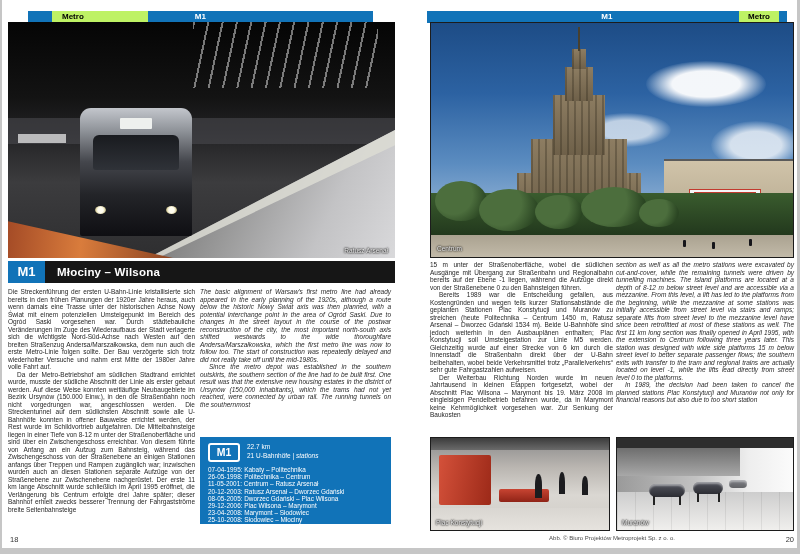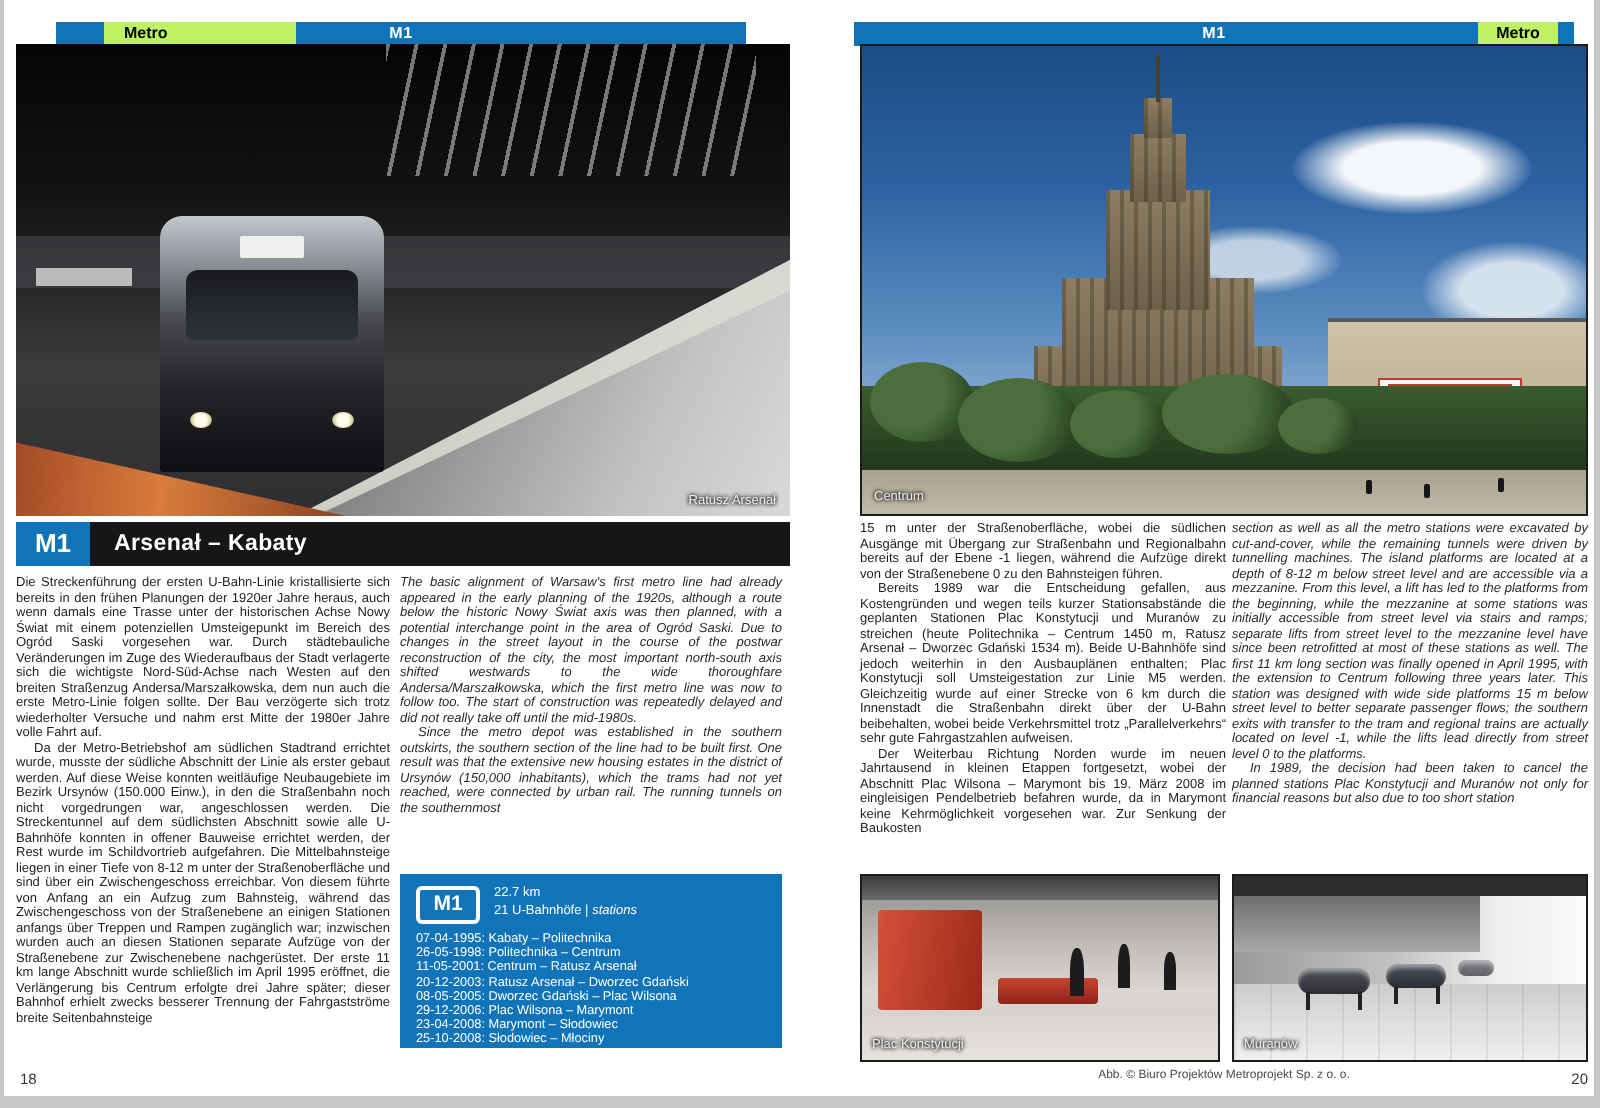--- a/index.html
+++ b/index.html
@@ -92,21 +92,21 @@
       <div class="dest"></div>
       <div class="wind"></div>
       <div class="hl" style="left:15px;"></div>
       <div class="hl" style="left:86px;"></div>
     </div>
     <div class="cap" style="right:7px;bottom:4px;">Ratusz Arsenał</div>
   </div>
 
   <div class="titlebar">
     <div class="badge">M1</div>
-    <div class="ttl">Arsenał – Kabaty</div>
+    <div class="ttl">Młociny – Wilsona</div>
   </div>
 
   <div class="col de" style="left:6px;top:288px;width:187px;">
     <p>Die Streckenführung der ersten U-Bahn-Linie kristallisierte sich bereits in den frühen Planungen der 1920er Jahre heraus, auch wenn damals eine Trasse unter der historischen Achse Nowy Świat mit einem potenziellen Umsteigepunkt im Bereich des Ogród Saski vorgesehen war. Durch städtebauliche Veränderungen im Zuge des Wiederaufbaus der Stadt verlagerte sich die wichtigste Nord-Süd-Achse nach Westen auf den breiten Straßenzug Andersa/Marszałkowska, dem nun auch die erste Metro-Linie folgen sollte. Der Bau verzögerte sich trotz wiederholter Versuche und nahm erst Mitte der 1980er Jahre volle Fahrt auf.</p>
     <p>Da der Metro-Betriebshof am südlichen Stadtrand errichtet wurde, musste der südliche Abschnitt der Linie als erster gebaut werden. Auf diese Weise konnten weitläufige Neubaugebiete im Bezirk Ursynów (150.000 Einw.), in den die Straßenbahn noch nicht vorgedrungen war, angeschlossen werden. Die Streckentunnel auf dem südlichsten Abschnitt sowie alle U-Bahnhöfe konnten in offener Bauweise errichtet werden, der Rest wurde im Schildvortrieb aufgefahren. Die Mittelbahnsteige liegen in einer Tiefe von 8-12 m unter der Straßenoberfläche und sind über ein Zwischengeschoss erreichbar. Von diesem führte von Anfang an ein Aufzug zum Bahnsteig, während das Zwischengeschoss von der Straßenebene an einigen Stationen anfangs über Treppen und Rampen zugänglich war; inzwischen wurden auch an diesen Stationen separate Aufzüge von der Straßenebene zur Zwischenebene nachgerüstet. Der erste 11 km lange Abschnitt wurde schließlich im April 1995 eröffnet, die Verlängerung bis Centrum erfolgte drei Jahre später; dieser Bahnhof erhielt zwecks besserer Trennung der Fahrgastströme breite Seitenbahnsteige</p>
   </div>
 
   <div class="col en" style="left:198px;top:288px;width:191px;">
     <p>The basic alignment of Warsaw's first metro line had already appeared in the early planning of the 1920s, although a route below the historic Nowy Świat axis was then planned, with a potential interchange point in the area of Ogród Saski. Due to changes in the street layout in the course of the postwar reconstruction of the city, the most important north-south axis shifted westwards to the wide thoroughfare Andersa/Marszałkowska, which the first metro line was now to follow too. The start of construction was repeatedly delayed and did not really take off until the mid-1980s.</p>
     <p>Since the metro depot was established in the southern outskirts, the southern section of the line had to be built first. One result was that the extensive new housing estates in the district of Ursynów (150,000 inhabitants), which the trams had not yet reached, were connected by urban rail. The running tunnels on the southernmost</p>

